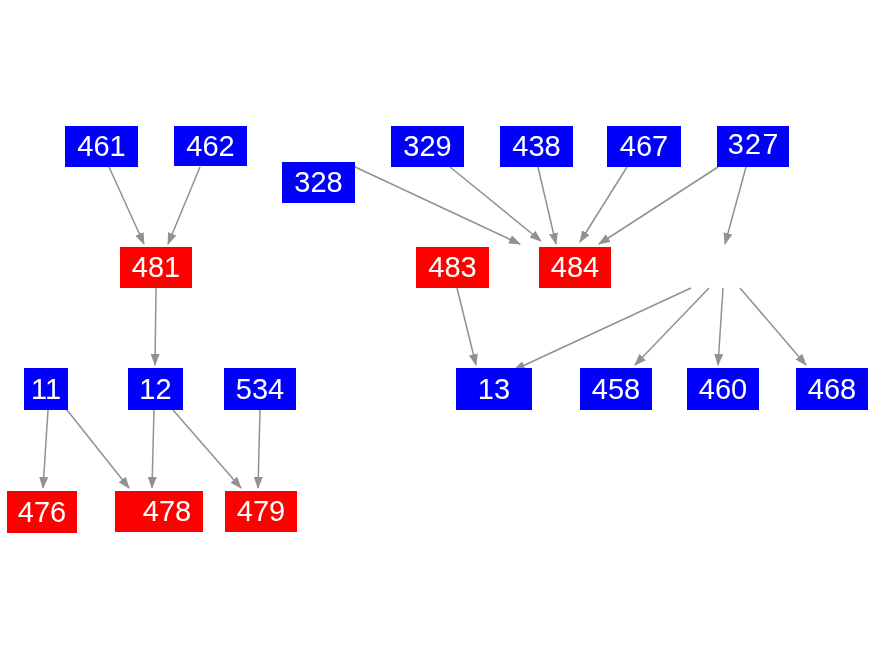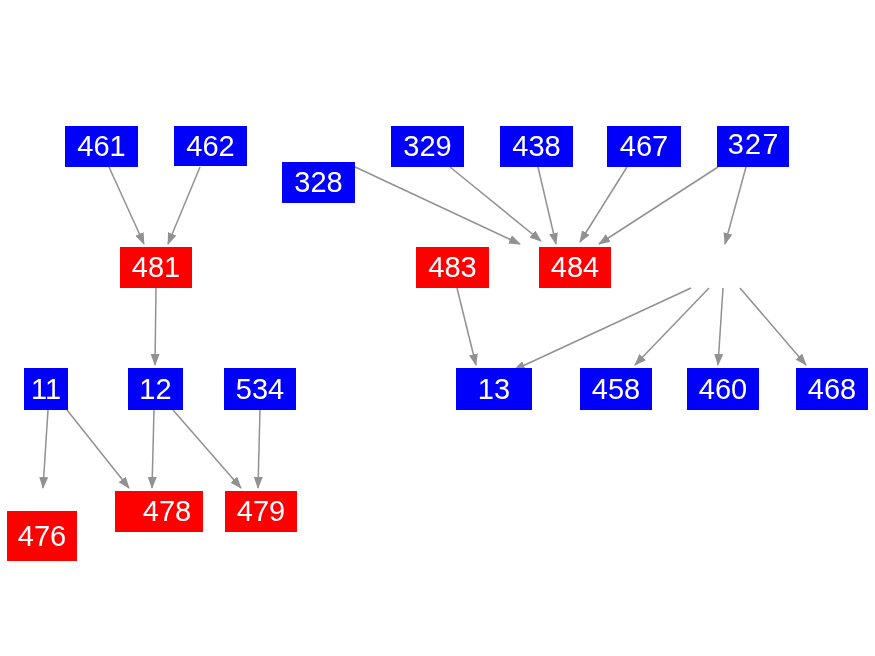--- a/index.html
+++ b/index.html
@@ -89,17 +89,17 @@
       <div class="node red" style="left: 120px; top: 247px; width: 72px; height: 41px;">481</div>
       <div class="node red" style="left: 416px; top: 247px; width: 73px; height: 41px;">483</div>
       <div class="node red" style="left: 525px; top: 247px; width: 72px; height: 41px; margin-left: 14px;">484</div>
       <div class="node blue" style="left: 24px; top: 368px; width: 44px; height: 42px;">11</div>
       <div class="node blue" style="left: 128px; top: 368px; width: 55px; height: 42px;">12</div>
       <div class="node blue" style="left: 224px; top: 368px; width: 72px; height: 42px;">534</div>
       <div class="node blue" style="left: 456px; top: 368px; width: 76px; height: 42px;">13</div>
       <div class="node blue" style="left: 580px; top: 368px; width: 72px; height: 42px;">458</div>
       <div class="node blue" style="left: 687px; top: 368px; width: 72px; height: 42px;">460</div>
       <div class="node blue" style="left: 796px; top: 368px; width: 72px; height: 42px;">468</div>
-      <div class="node red" style="left: 7px; top: 491px; width: 70px; height: 50px; margin-top: 20px;">476</div>
+      <div class="node red" style="left: 7px; top: 491px; width: 70px; height: 42px;">476</div>
       <div class="node red" style="left: 115px; top: 491px; width: 72px; height: 41px; padding-left: 16px;">478</div>
       <div class="node red" style="left: 225px; top: 491px; width: 72px; height: 41px;">479</div>
     </div>
 </div>
 
 </body></html>

